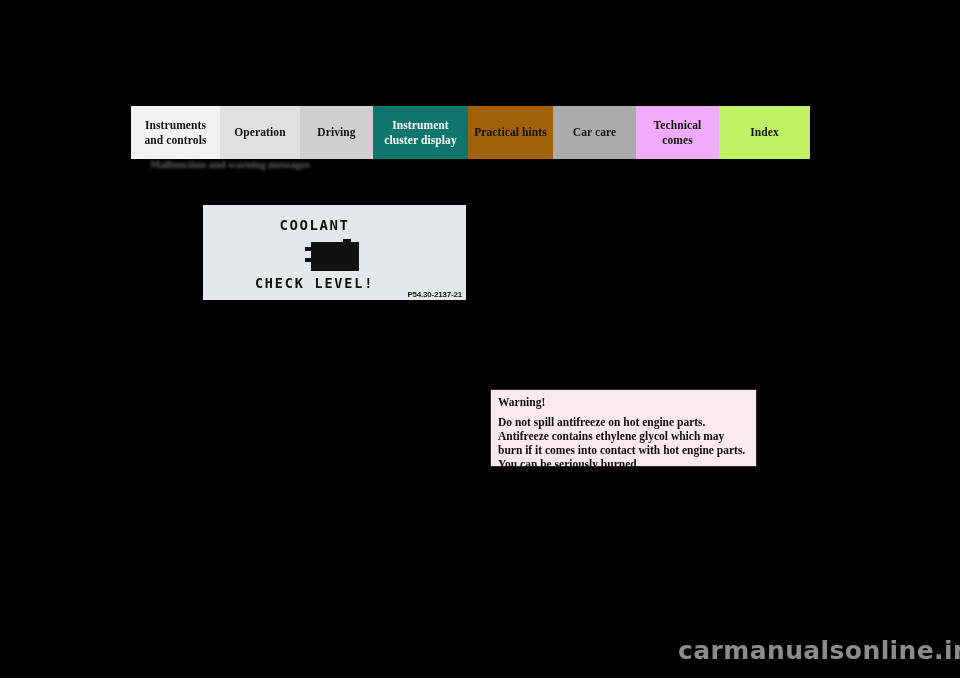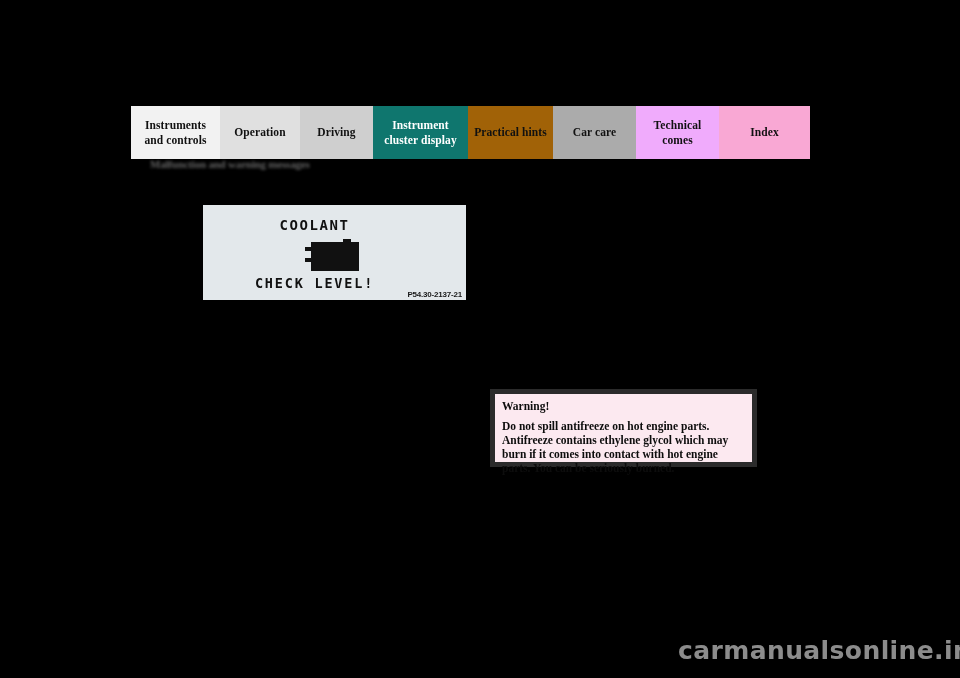--- a/index.html
+++ b/index.html
@@ -114,21 +114,21 @@
   }
 
   
   .warning-box {
     position: absolute;
     left: 490px;
     top: 389px;
     width: 267px;
     height: 78px;
     background: #fce9f0;
-    border: 5px solid #4d7c0f;
+    border: 1px solid #4d7c0f;
     box-sizing: border-box;
     padding: 6px 7px 6px 7px;
     font-family: "Liberation Serif", serif;
     color: #0d0d0d;
   }
   .warning-title {
     font-size: 11.5px;
     font-weight: bold;
     margin: 0 0 7px 0;
   }
@@ -187,21 +187,21 @@
     <div>
       <span>Car care</span>
     </div>
   </div>
   <div class="tab" style="background: #f0abfc; width: 83px; flex: 0 0 83px;">
     <div>
       <span>Technical</span>
       <span>comes</span>
     </div>
   </div>
-  <div class="tab" style="background: #f9a8d4; width: 91px; flex: 0 0 91px;">
+  <div class="tab" style="background: #bef264; width: 91px; flex: 0 0 91px;">
     <div>
       <span>Index</span>
     </div>
   </div>
 </div>
 
 <div class="section-heading">Malfunction and warning messages</div>
 
 <div class="figure" style="background: rgb(227, 232, 235);">
   <div class="lcd-wrap">

